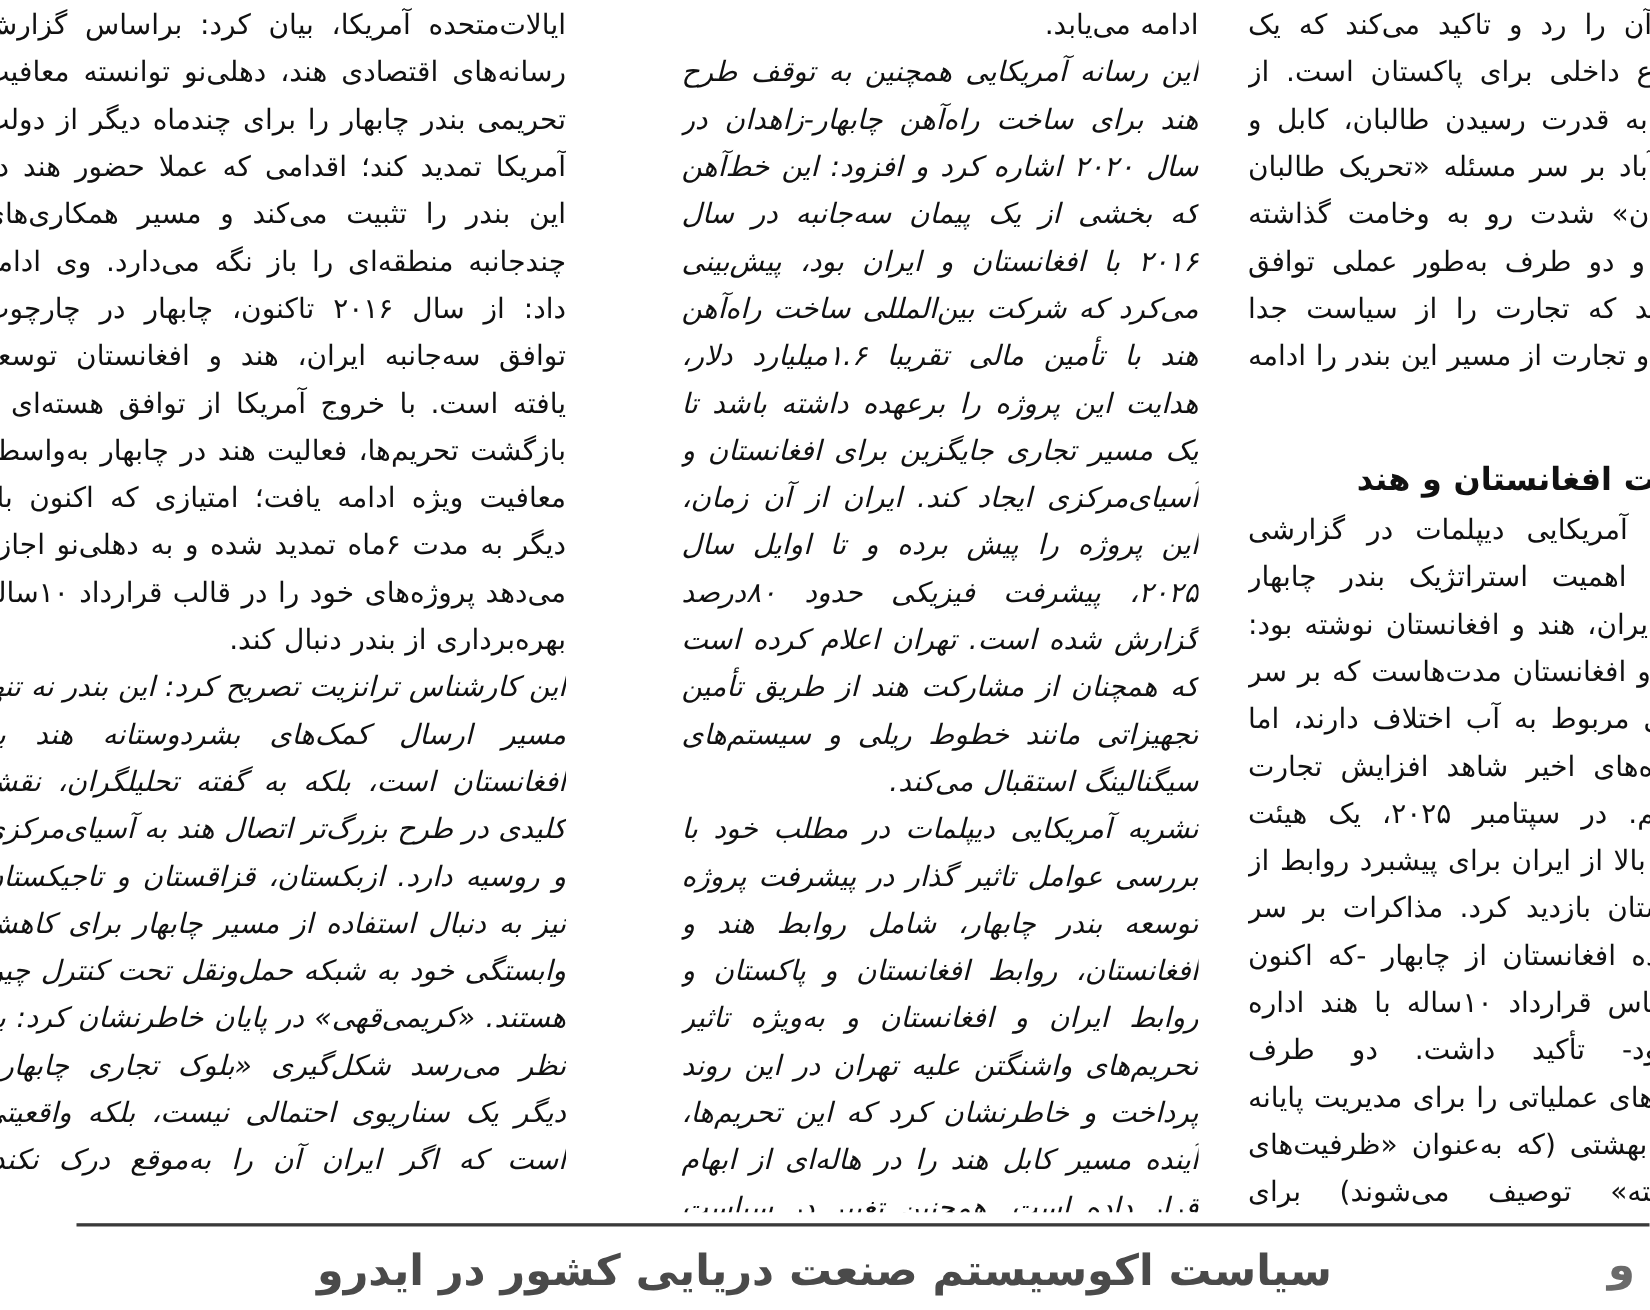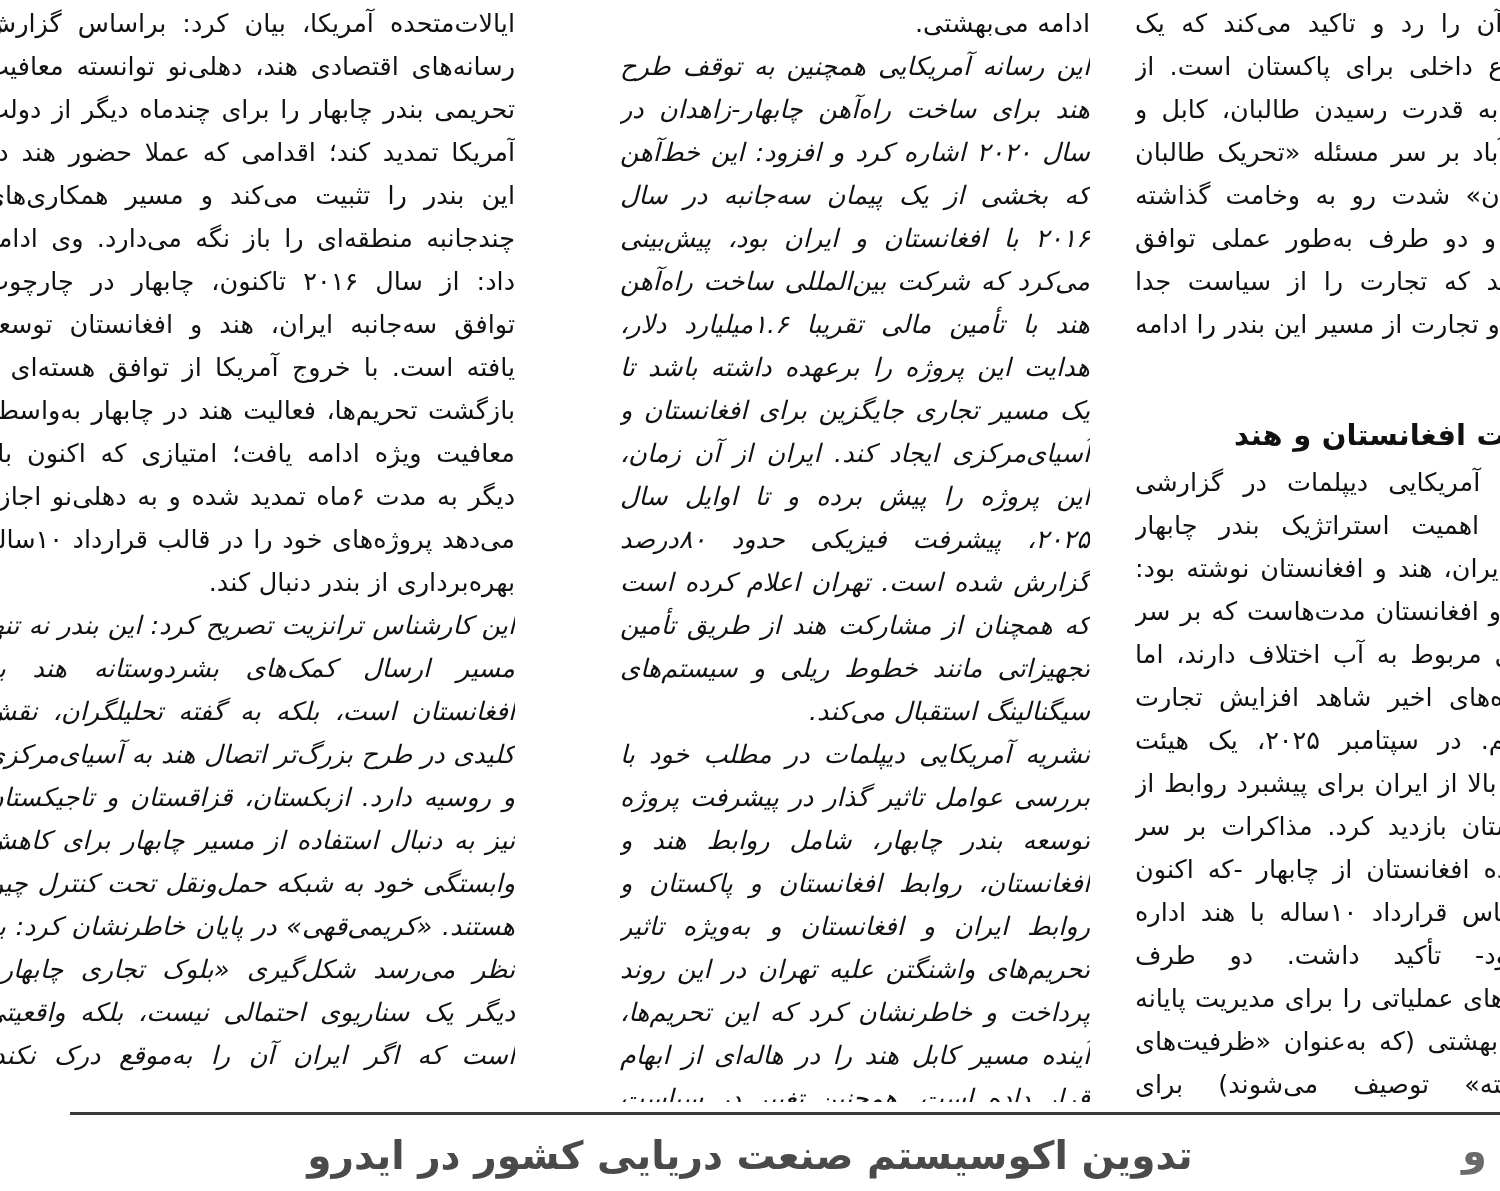--- a/index.html
+++ b/index.html
@@ -113,30 +113,30 @@
 <body>
 
 <div id="page">
 
   <div class="col" id="col-left">
     <p class="para">ایالات‌متحده آمریکا، بیان کرد: براساس گزارش رسانه‌های اقتصادی هند، دهلی‌نو توانسته معافیت تحریمی بندر چابهار را برای چندماه دیگر از دولت آمریکا تمدید کند؛ اقدامی که عملا حضور هند در این بندر را تثبیت می‌کند و مسیر همکاری‌های چندجانبه منطقه‌ای را باز نگه می‌دارد. وی ادامه داد: از سال ۲۰۱۶ تاکنون، چابهار در چارچوب توافق سه‌جانبه ایران، هند و افغانستان توسعه یافته است. با خروج آمریکا از توافق هسته‌ای و بازگشت تحریم‌ها، فعالیت هند در چابهار به‌واسطه معافیت ویژه ادامه یافت؛ امتیازی که اکنون بار دیگر به مدت ۶ماه تمدید شده و به دهلی‌نو اجازه می‌دهد پروژه‌های خود را در قالب قرارداد ۱۰ساله بهره‌برداری از بندر دنبال کند.</p>
     <p class="para">این کارشناس ترانزیت تصریح کرد: این بندر نه تنها مسیر ارسال کمک‌های بشردوستانه هند به افغانستان است، بلکه به گفته تحلیلگران، نقش کلیدی در طرح بزرگ‌تر اتصال هند به آسیای‌مرکزی و روسیه دارد. ازبکستان، قزاقستان و تاجیکستان نیز به دنبال استفاده از مسیر چابهار برای کاهش وابستگی خود به شبکه حمل‌ونقل تحت کنترل چین هستند. «کریمی‌قهی» در پایان خاطرنشان کرد: به نظر می‌رسد شکل‌گیری «بلوک تجاری چابهار» دیگر یک سناریوی احتمالی نیست، بلکه واقعیتی است که اگر ایران آن را به‌موقع درک نکند، فرصت تاریخی رهبری در نظم جدید تجاری منطقه را از دست خواهد داد.</p>
   </div>
 
   <div class="col" id="col-mid">
-    <p class="para">ادامه می‌بهشتی.</p>
+    <p class="para">ادامه می‌یابد.</p>
     <p class="para">این رسانه آمریکایی همچنین به توقف طرح هند برای ساخت راه‌آهن چابهار-زاهدان در سال ۲۰۲۰ اشاره کرد و افزود: این خط‌آهن که بخشی از یک پیمان سه‌جانبه در سال ۲۰۱۶ با افغانستان و ایران بود، پیش‌بینی می‌کرد که شرکت بین‌المللی ساخت راه‌آهن هند با تأمین مالی تقریبا ۱.۶میلیارد دلار، هدایت این پروژه را برعهده داشته باشد تا یک مسیر تجاری جایگزین برای افغانستان و آسیای‌مرکزی ایجاد کند. ایران از آن زمان، این پروژه را پیش برده و تا اوایل سال ۲۰۲۵، پیشرفت فیزیکی حدود ۸۰درصد گزارش شده است. تهران اعلام کرده است که همچنان از مشارکت هند از طریق تأمین تجهیزاتی مانند خطوط ریلی و سیستم‌های سیگنالینگ استقبال می‌کند.</p>
     <p class="para">نشریه آمریکایی دیپلمات در مطلب خود با بررسی عوامل تاثیر گذار در پیشرفت پروژه توسعه بندر چابهار، شامل روابط هند و افغانستان، روابط افغانستان و پاکستان و روابط ایران و افغانستان و به‌ویژه تاثیر تحریم‌های واشنگتن علیه تهران در این روند پرداخت و خاطرنشان کرد که این تحریم‌ها، آینده مسیر کابل هند را در هاله‌ای از ابهام قرار داده است. همچنین تغییر در سیاست تحریم‌های ایالات‌متحده علیه ایران -از سازش محدود به بازگشت «فشار حداکثری»-به‌طور پیوسته تعامل اقتصادی و استراتژیک هند و ایران را تضعیف کرده</p>
   </div>
 
   <div class="col" id="col-right">
     <p class="para">کابل آن را رد و تاکید می‌کند که یک موضوع داخلی برای پاکستان است. از زمان به قدرت رسیدن طالبان، کابل و اسلام‌آباد بر سر مسئله «تحریک طالبان پاکستان» شدت رو به وخامت گذاشته است و دو طرف به‌طور عملی توافق کرده‌اند که تجارت را از سیاست جدا کنند» و تجارت از مسیر این بندر را ادامه دهند.</p>
     <h2 class="subhead">تجارت افغانستان و هند</h2>
     <p class="para">نشریه آمریکایی دیپلمات در گزارشی درباره اهمیت استراتژیک بندر چابهار برای ایران، هند و افغانستان نوشته بود: ایران و افغانستان مدت‌هاست که بر سر مسائل مربوط به آب اختلاف دارند، اما در ماه‌های اخیر شاهد افزایش تجارت بوده‌ایم. در سپتامبر ۲۰۲۵، یک هیئت سطح بالا از ایران برای پیشبرد روابط از افغانستان بازدید کرد. مذاکرات بر سر استفاده افغانستان از چابهار -که اکنون بر اساس قرارداد ۱۰ساله با هند اداره می‌شود- تأکید داشت. دو طرف توافق‌های عملیاتی را برای مدیریت پایانه شهید بهشتی (که به‌عنوان «ظرفیت‌های پیشرفته» توصیف می‌شوند) برای ساده‌سازی ترخیص گمرکی برای محموله‌های افغانستان نهایی کردند. گفت‌وگوها همچنین در مورد افزایش بار ترانزیتی و مذاکرات برای ایجاد یک خط لوله</p>
   </div>
 
   <div id="divider"></div>
 
-  <div id="bottom-headline">تدوین اکوسیستم صنعت دریایی کشور در ایدرو</div>
+  <div id="bottom-headline">سیاست اکوسیستم صنعت دریایی کشور در ایدرو</div>
 
   <div id="fragment-left">و</div>
 
 </div>
 
 </body></html>

